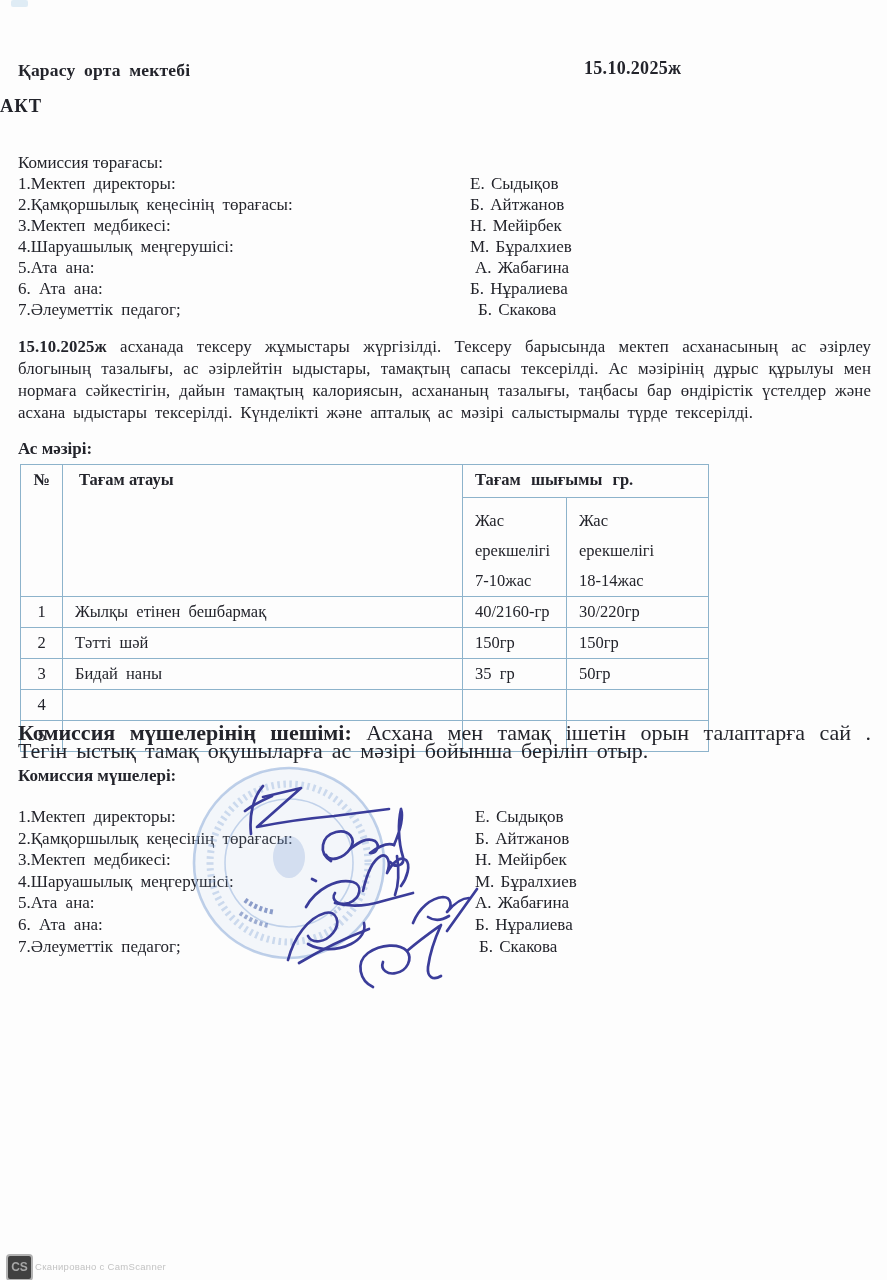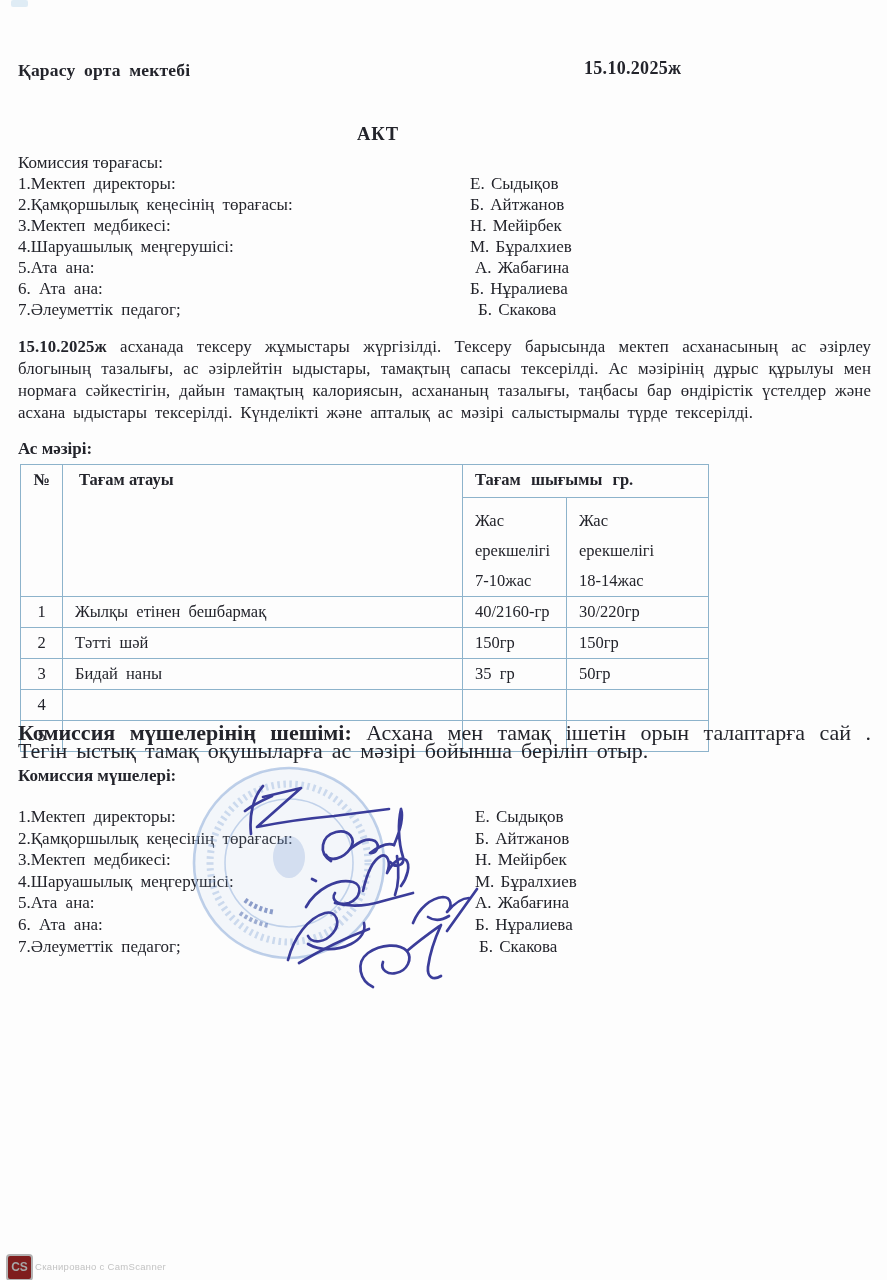--- a/index.html
+++ b/index.html
@@ -13,21 +13,21 @@
     color:#23242b;
   }
   .abs{position:absolute;}
   .b{font-weight:bold;}
   .scan-smudge-tl{
     left:11px;top:0;width:17px;height:7px;
     background:#cfe4f1;opacity:.65;border-radius:2px;
   }
   .school-name{left:18px;top:60px;font-size:17.5px;letter-spacing:.2px;word-spacing:4px;}
   .doc-date{left:584px;top:58px;font-size:18px;letter-spacing:.3px;}
-  .doc-title{left:0;top:124px;width:756px;text-align:center;font-size:18.5px;letter-spacing:1px;}
+  .doc-title{left:0;top:96px;width:756px;font-size:18.5px;letter-spacing:1px;}
   .intro-line{left:23px;top:132px;font-size:17px;}
   .chair-label{left:18px;top:153px;font-size:17px;text-align:center;}
 
   .member-list{left:18px;width:720px;font-size:17px;}
   .member-list .row{position:relative;height:21px;line-height:21px;word-spacing:4px;white-space:nowrap;}
   .list-first{top:173px;}
   .list-second{top:806px;font-size:17px;}
   .list-second .row{height:21.6px;line-height:21.6px;}
   .member-name{position:absolute;left:452px;top:0;word-spacing:2px;}
   .list-second .member-name{left:457px;}
@@ -67,21 +67,21 @@
 
   .ink-layer{left:0;top:0;width:887px;height:1280px;pointer-events:none;}
   .stamp-group{filter:blur(.5px);}
 
   .camscanner{left:6px;top:1252px;width:300px;height:28px;}
   .cs-logo{
     position:absolute;left:0;top:2px;width:23px;height:23px;
     border:2px solid #b3b3b3;border-radius:4px;
     color:#a6a6a6;font-family:"Liberation Sans",sans-serif;
     font-weight:bold;font-size:12px;line-height:23px;text-align:center;
-    background:#7f1d1d;
+    background:#404040;
   }
   .cs-text{
     position:absolute;left:29px;top:9px;
     font-family:"Liberation Sans",sans-serif;
     font-size:9.5px;color:#c3c3c3;letter-spacing:.3px;
   }
 </style>
 </head>
 <body>
 

